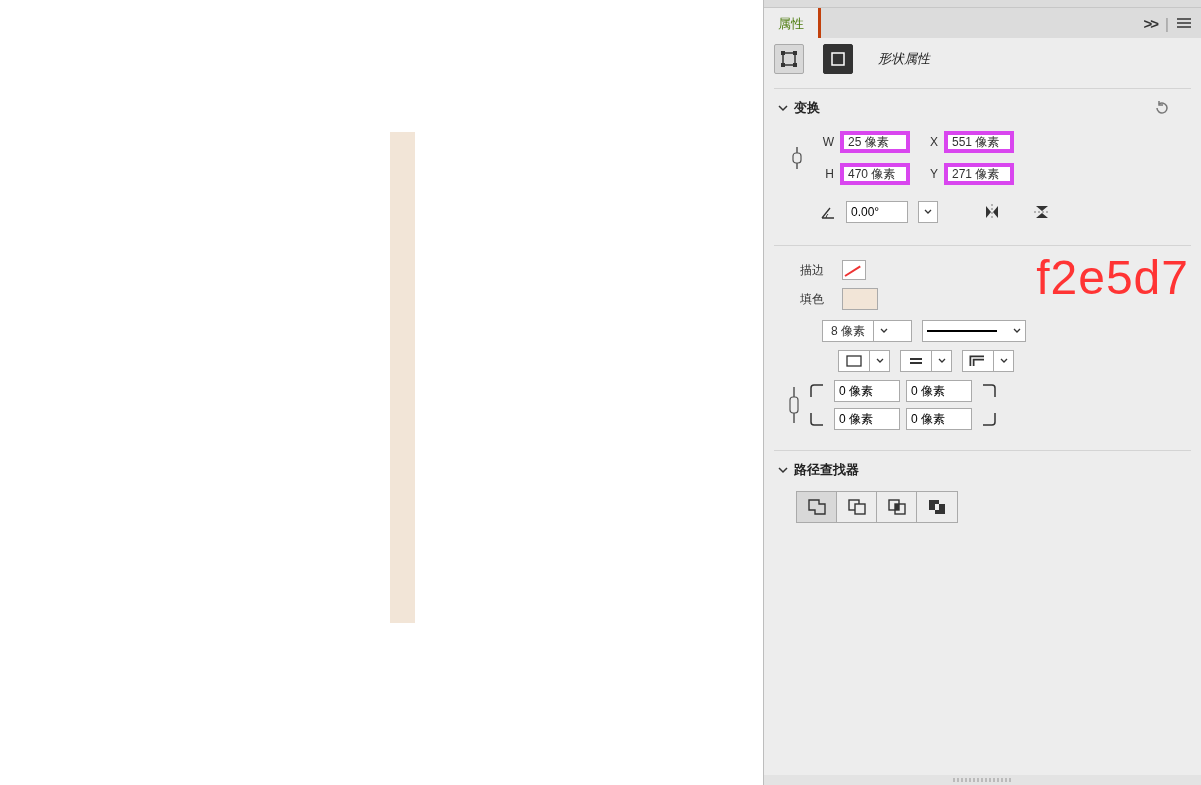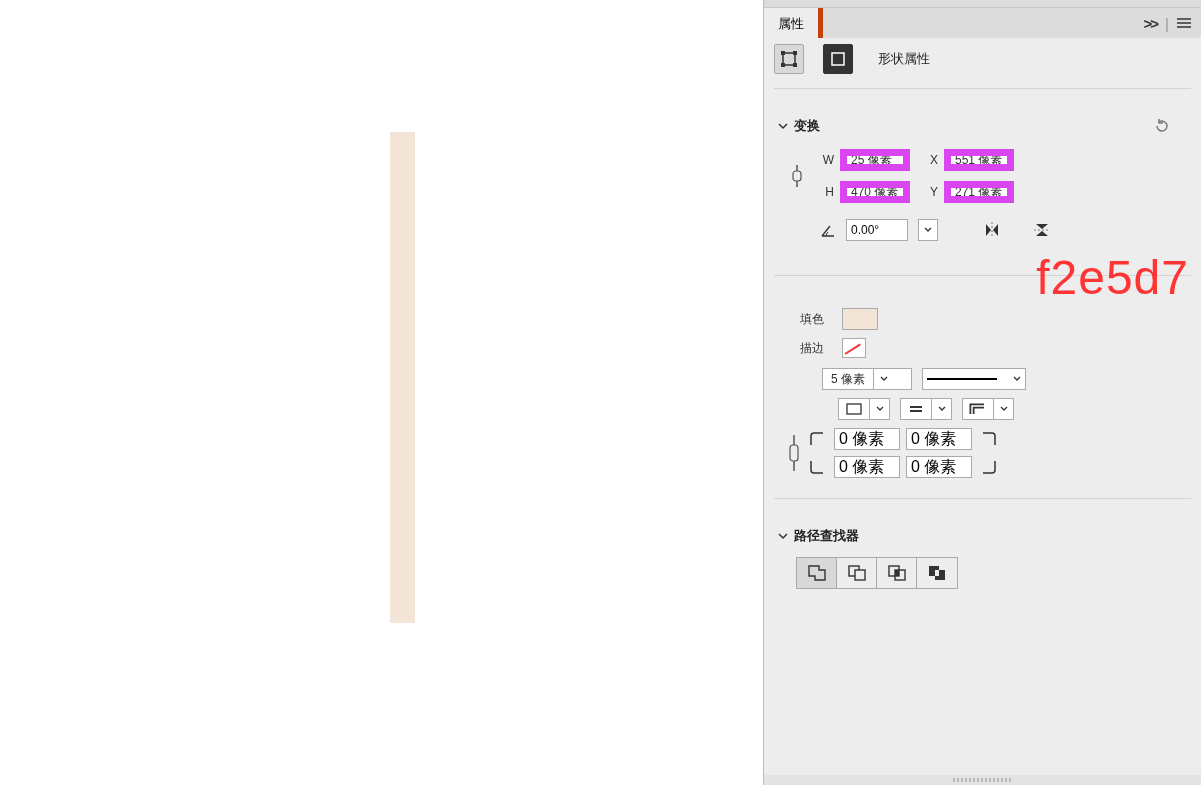--- a/index.html
+++ b/index.html
@@ -40,60 +40,61 @@
   }
   .panel-tabs {
     height: 30px;
     background: #dcdcdc;
     display: flex;
     align-items: stretch;
   }
   .panel-tab {
     padding: 7px 14px 0 14px;
     font-size: 13px;
-    color: #000000;
+    color: #4d7c0f;
     background: #ededed;
-    border-right: 5px solid #c2410c;
+    border-right: 3px solid #c2410c;
   }
   .panel-tabs .spacer { flex: 1; }
   .panel-tabs .trailing {
     display: flex;
     align-items: center;
     gap: 8px;
     padding-right: 10px;
     color: #333;
     font-size: 15px;
   }
   .panel-body { padding: 6px 10px 10px 10px; }
   
   .shape-row {
     display: flex;
     align-items: center;
     gap: 19px;
     margin-bottom: 14px;
+    font-style: italic;
   }
   .tool-btn {
     width: 30px;
     height: 30px;
     display: inline-flex;
     align-items: center;
     justify-content: center;
     border: 1px solid #aaa;
     background: #ededed;
     border-radius: 2px;
   }
   .tool-btn.active { background: #d8d8d8; }
   .tool-btn.dark {
     background: #333;
     border-color: #333;
   }
   
   .section {
     border-top: 1px solid #d4d4d4;
-    padding: 28px 4px 14px 4px;
+    padding: 10px 4px 14px 4px;
   }
   .section:first-of-type { border-top: none; }
   .section-header {
     display: flex;
     align-items: center;
     font-weight: bold;
     font-size: 13px;
     color: #222;
     margin-bottom: 12px;
   }
@@ -128,31 +129,31 @@
     gap: 6px;
   }
   .field-label {
     width: 16px;
     text-align: right;
     color: #333;
   }
   .field-input {
     width: 70px;
     height: 22px;
-    border: 7px solid #d946ef;
+    border: 4px solid #d946ef;
     background: #fff;
     padding: 2px 4px;
     font-size: 12px;
     color: #333;
   }
   .rotate-row {
     display: flex;
     align-items: center;
     gap: 10px;
-    margin: 14px 0 20px 42px;
+    margin: 14px 0 8px 42px;
   }
   .angle-input {
     width: 62px;
     height: 22px;
     border: 1px solid #aaa;
     background: #fff;
     padding: 2px 4px;
     font-size: 12px;
   }
   .tiny-dd {
@@ -258,21 +259,21 @@
     align-items: center;
     gap: 6px;
     margin: 6px 0 6px 10px;
   }
   .radius-input {
     width: 66px;
     height: 22px;
     border: 1px solid #aaa;
     background: #fff;
     padding: 2px 4px;
-    font-size: 16px;
+    font-size: 12px;
   }
   .corner-box {
     width: 22px;
     height: 22px;
     display:inline-flex;
     align-items:center;
     justify-content:center;
   }
   .radius-summary {
     width: 178px;
@@ -438,31 +439,31 @@
               <path d="M2 4h12l-6 5zM2 16h12l-6-5z" fill="#333"></path>
               <path d="M0 10h16" stroke="#777" stroke-dasharray="2 2"></path>
             </svg>
         </span>
       </div>
     </div>
 
     <div class="section" style="position:relative">
 
       <div class="appearance-row">
+        <span class="appearance-label">描边</span>
+        <div class="stroke-swatch"></div>
+      </div>
+      <div class="appearance-row">
         <span class="appearance-label">填色</span>
         <div class="swatch"></div>
       </div>
-      <div class="appearance-row">
-        <span class="appearance-label">描边</span>
-        <div class="stroke-swatch"></div>
-      </div>
 
       <div class="stroke-opts-row">
         <div class="combo" style="width:90px">
-          <span class="combo-text">5 像素</span>
+          <span class="combo-text">8 像素</span>
           <span class="combo-chev">
             <svg width="8" height="8" viewBox="0 0 8 8">
                 <path d="M1 2l3 3 3-3" fill="none" stroke="#333" stroke-width="1.3"></path>
               </svg>
           </span>
         </div>
         <div class="stroke-style">
           <div class="stroke-line"></div>
           <svg width="8" height="8" viewBox="0 0 8 8">
               <path d="M1 2l3 3 3-3" fill="none" stroke="#333" stroke-width="1.3"></path>

